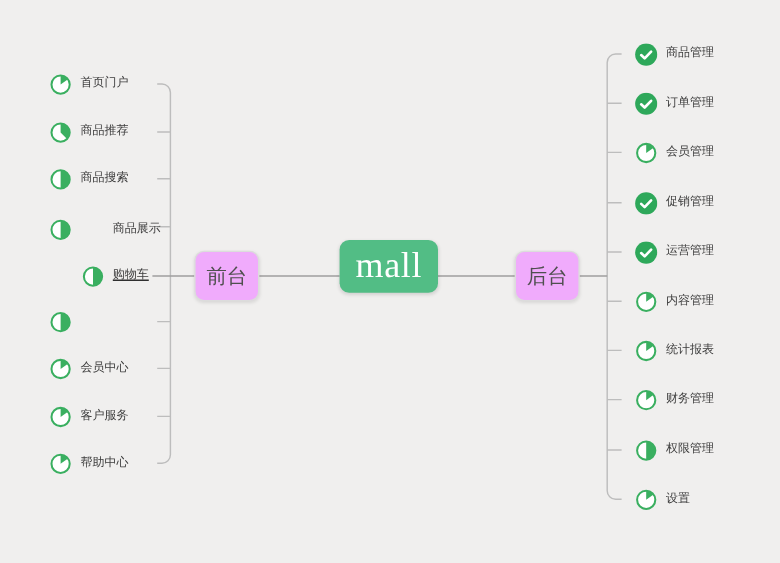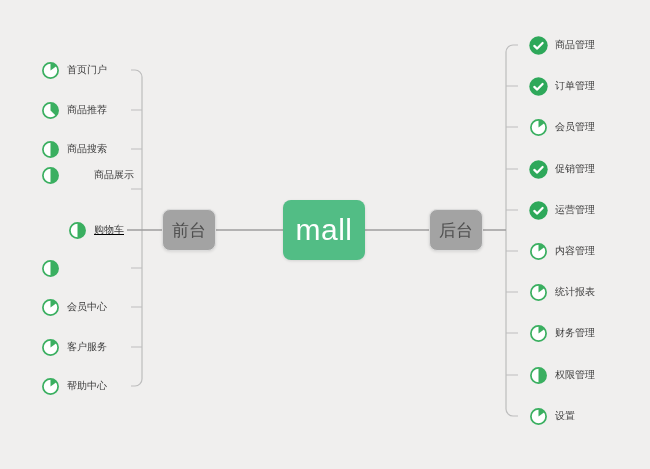--- a/index.html
+++ b/index.html
@@ -30,21 +30,21 @@
   .node{
     position:absolute;
     display:flex;
     align-items:center;
     justify-content:center;
     border-radius:8px;
     z-index:2;
     box-sizing:border-box;
   }
   .node.sub{
-    background:#a3a3a3;
+    background:#f0abfc;
     border:1px solid #dcdcdc;
     box-shadow:0 1px 3px rgba(0,0,0,0.10);
     font-size:17px;
     color:#4f4f4f;
   }
   .node.root{
     background:#52bd85;
     color:#ffffff;
     font-size:30px;
     box-shadow:0 1px 3px rgba(0,0,0,0.12);
@@ -57,21 +57,21 @@
 <div id="canvas">
   <svg id="wires" width="650" height="469">
       <path d="M131 70 L135 70 A7 7 0 0 1 142 77 L142 379 A7 7 0 0 1 135 386 L131 386 M131 110 L142 110 M131 149 L142 149 M131 189 L142 189 M131 268 L142 268 M131 307 L142 307 M131 347 L142 347 M518 45 L513 45 A7 7 0 0 0 506 52 L506 409 A7 7 0 0 0 513 416 L518 416 M506 86 L518 86 M506 127 L518 127 M506 169 L518 169 M506 210 L518 210 M506 251 L518 251 M506 292 L518 292 M506 333 L518 333 M506 375 L518 375" fill="none" stroke="#bdbdbd" stroke-width="1.2"></path>
       <path d="M127 230 L162 230 M216 230 L283 230 M365 230 L429 230 M483 230 L506 230" fill="none" stroke="#9e9e9e" stroke-width="1.3"></path>
     </svg>
 
   <div class="node sub" id="node-front" style="left:162px;top:209px;width:54px;height:42px;">
     <span>前台</span>
   </div>
 
-  <div class="node root" id="node-root" style="left:283px;top:200px;width:82px;height:60px;">
+  <div class="node root" id="node-root" style="left:283px;top:200px;width:82px;height:44px;font-family:Liberation Serif, serif;">
     <span>mall</span>
   </div>
 
   <div class="node sub" id="node-back" style="left:429px;top:209px;width:54px;height:42px;">
     <span>后台</span>
   </div>
 <div class="topic" style="left: 41px; top: 59px;">
       <span>
         <svg width="19" height="19" viewBox="0 0 19 19">
           <circle cx="9.5" cy="9.5" r="7.6" fill="#ffffff" stroke="#3aaf60" stroke-width="1.7"></circle>
@@ -91,21 +91,21 @@
     </div>
     <div class="topic" style="left: 41px; top: 138px;">
       <span>
         <svg width="19" height="19" viewBox="0 0 19 19">
           <circle cx="9.5" cy="9.5" r="7.6" fill="#ffffff" stroke="#3aaf60" stroke-width="1.7"></circle>
           <path d="M9.5 9.5 L9.5 1.9000000000000004 A7.6 7.6 0 0 1 9.50 17.10 Z" fill="#3aaf60"></path>
         </svg>
       </span>
       <span class="t-label">商品搜索</span>
     </div>
-    <div class="topic" style="left: 41px; top: 164px; gap: 34px;">
+    <div class="topic" style="left: 41px; top: 180px; gap: 34px;">
       <span>
         <svg width="19" height="19" viewBox="0 0 19 19">
           <circle cx="9.5" cy="9.5" r="7.6" fill="#ffffff" stroke="#3aaf60" stroke-width="1.7"></circle>
           <path d="M9.5 9.5 L9.5 1.9000000000000004 A7.6 7.6 0 0 1 9.50 17.10 Z" fill="#3aaf60"></path>
         </svg>
       </span>
       <span class="t-label">商品展示</span>
     </div>
     <div class="topic" style="left: 68px; top: 219px; text-decoration: underline;">
       <span>

